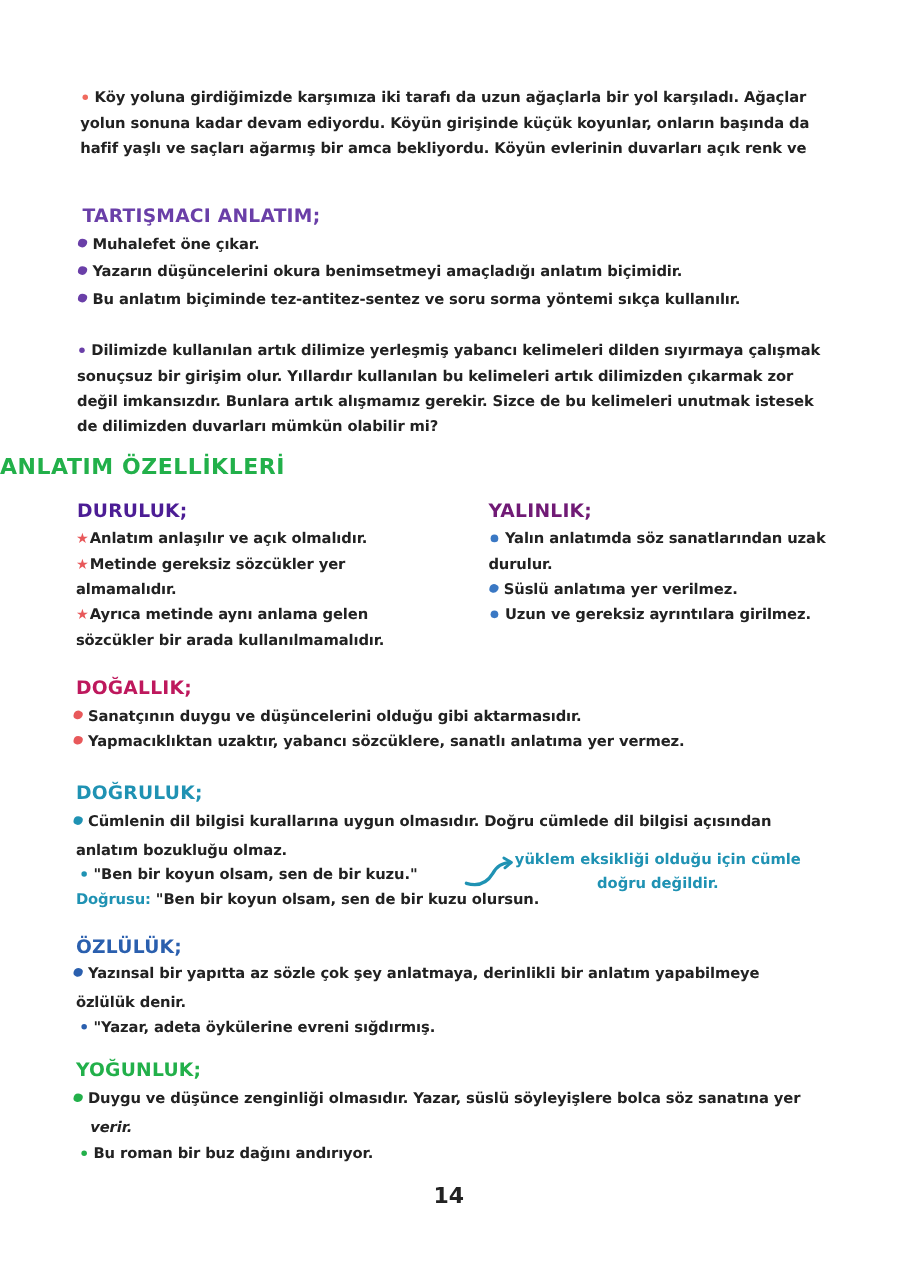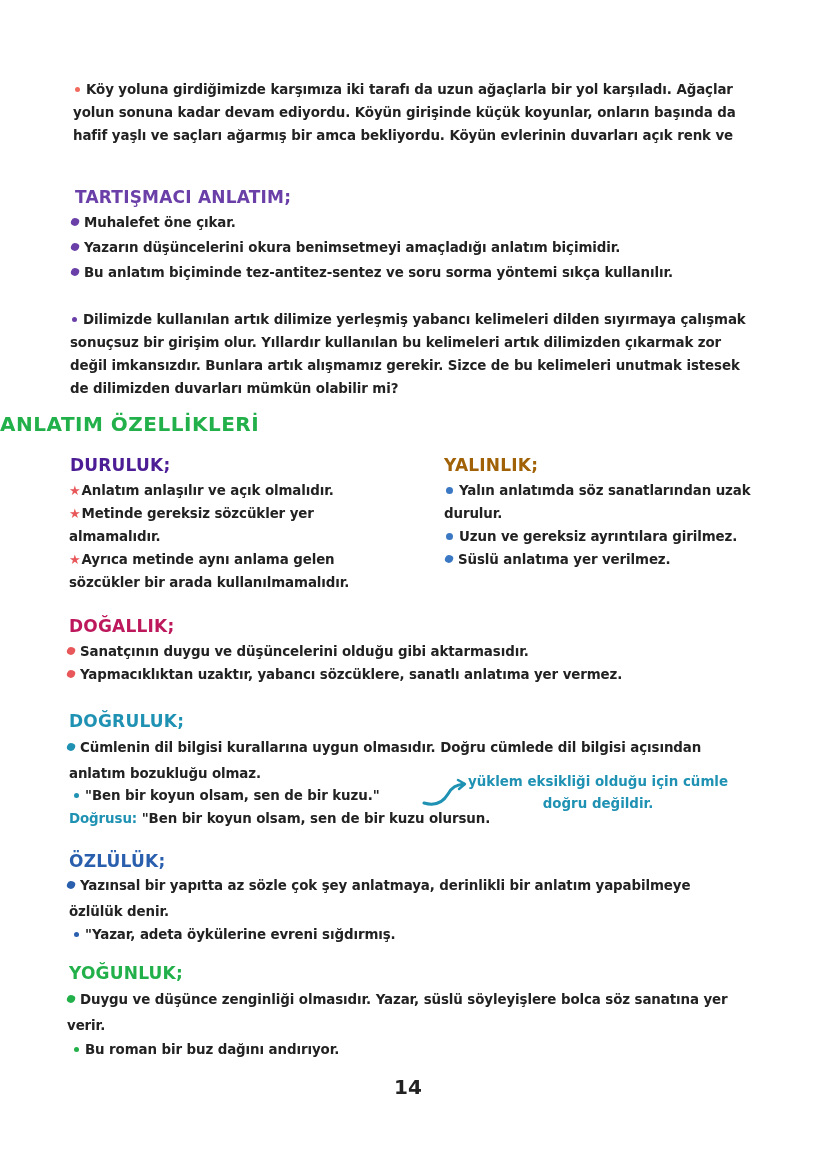--- a/index.html
+++ b/index.html
@@ -68,26 +68,26 @@
 
   <div class="h" style="left:70px; top:455px; color:#4c1d95;">DURULUK;</div>
   <div class="p" style="left:69px; top:479px;">
     <span class="line"><span class="star" style="color:#e8585a">★</span><span>Anlatım anlaşılır ve açık olmalıdır.</span></span>
     <span class="line"><span class="star" style="color:#e8585a">★</span><span>Metinde gereksiz sözcükler yer</span></span>
     <span class="line">almamalıdır.</span>
     <span class="line"><span class="star" style="color:#e8585a">★</span><span>Ayrıca metinde aynı anlama gelen</span></span>
     <span class="line">sözcükler bir arada kullanılmamalıdır.</span>
   </div>
 
-  <div class="h" style="left:444px; top:455px; color:#a16207;">YALINLIK;</div>
+  <div class="h" style="left:444px; top:455px; color:#701a75;">YALINLIK;</div>
   <div class="p" style="left:444px; top:479px;">
     <span class="line"><span class="bullet-dot" style="background:#3a78c4; width:7px; height:7px;"></span><span>Yalın anlatımda söz sanatlarından uzak</span></span>
     <span class="line">durulur.</span>
+    <span class="line"><span class="bullet-blob" style="background:#3a78c4"></span><span>Süslü anlatıma yer verilmez.</span></span>
     <span class="line"><span class="bullet-dot" style="background:#3a78c4; width:7px; height:7px;"></span><span>Uzun ve gereksiz ayrıntılara girilmez.</span></span>
-    <span class="line"><span class="bullet-blob" style="background:#3a78c4"></span><span>Süslü anlatıma yer verilmez.</span></span>
   </div>
 
   <div class="h" style="left:69px; top:616px; color:#be185d;">DOĞALLIK;</div>
   <div class="p" style="left:66px; top:640px;">
     <span class="line"><span class="bullet-blob" style="background:#e8585a"></span><span>Sanatçının duygu ve düşüncelerini olduğu gibi aktarmasıdır.</span></span>
     <span class="line"><span class="bullet-blob" style="background:#e8585a"></span><span>Yapmacıklıktan uzaktır, yabancı sözcüklere, sanatlı anlatıma yer vermez.</span></span>
   </div>
 
   <div class="h" style="left:69px; top:711px; color:#1f92b3;">DOĞRULUK;</div>
   <div class="p" style="left:66px; top:735px; line-height:26px;">
@@ -114,20 +114,20 @@
     <span class="line"><span class="bullet-blob" style="background:#2a5fae"></span><span>Yazınsal bir yapıtta az sözle çok şey anlatmaya, derinlikli bir anlatım yapabilmeye</span></span>
     <span class="line" style="margin-left:3px;">özlülük denir.</span>
   </div>
   <div class="p" style="left:72px; top:923px;">
     <span class="line"><span class="bullet-dot" style="background:#2a5fae"></span><span>"Yazar, adeta öykülerine evreni sığdırmış.</span></span>
   </div>
 
   <div class="h" style="left:69px; top:963px; color:#22b04a;">YOĞUNLUK;</div>
   <div class="p" style="left:66px; top:987px; line-height:26px;">
     <span class="line"><span class="bullet-blob" style="background:#22b04a"></span><span>Duygu ve düşünce zenginliği olmasıdır. Yazar, süslü söyleyişlere bolca söz sanatına yer</span></span>
-    <span class="line" style="margin-left:1px;">verir.</span>
+    <span class="line" style="margin-left:16px;font-style:italic;">verir.</span>
   </div>
   <div class="p" style="left:72px; top:1038px;">
     <span class="line"><span class="bullet-dot" style="background:#22b04a"></span><span>Bu roman bir buz dağını andırıyor.</span></span>
   </div>
 
   <div class="pagenum">14</div>
 </div>
 
 </body></html>

